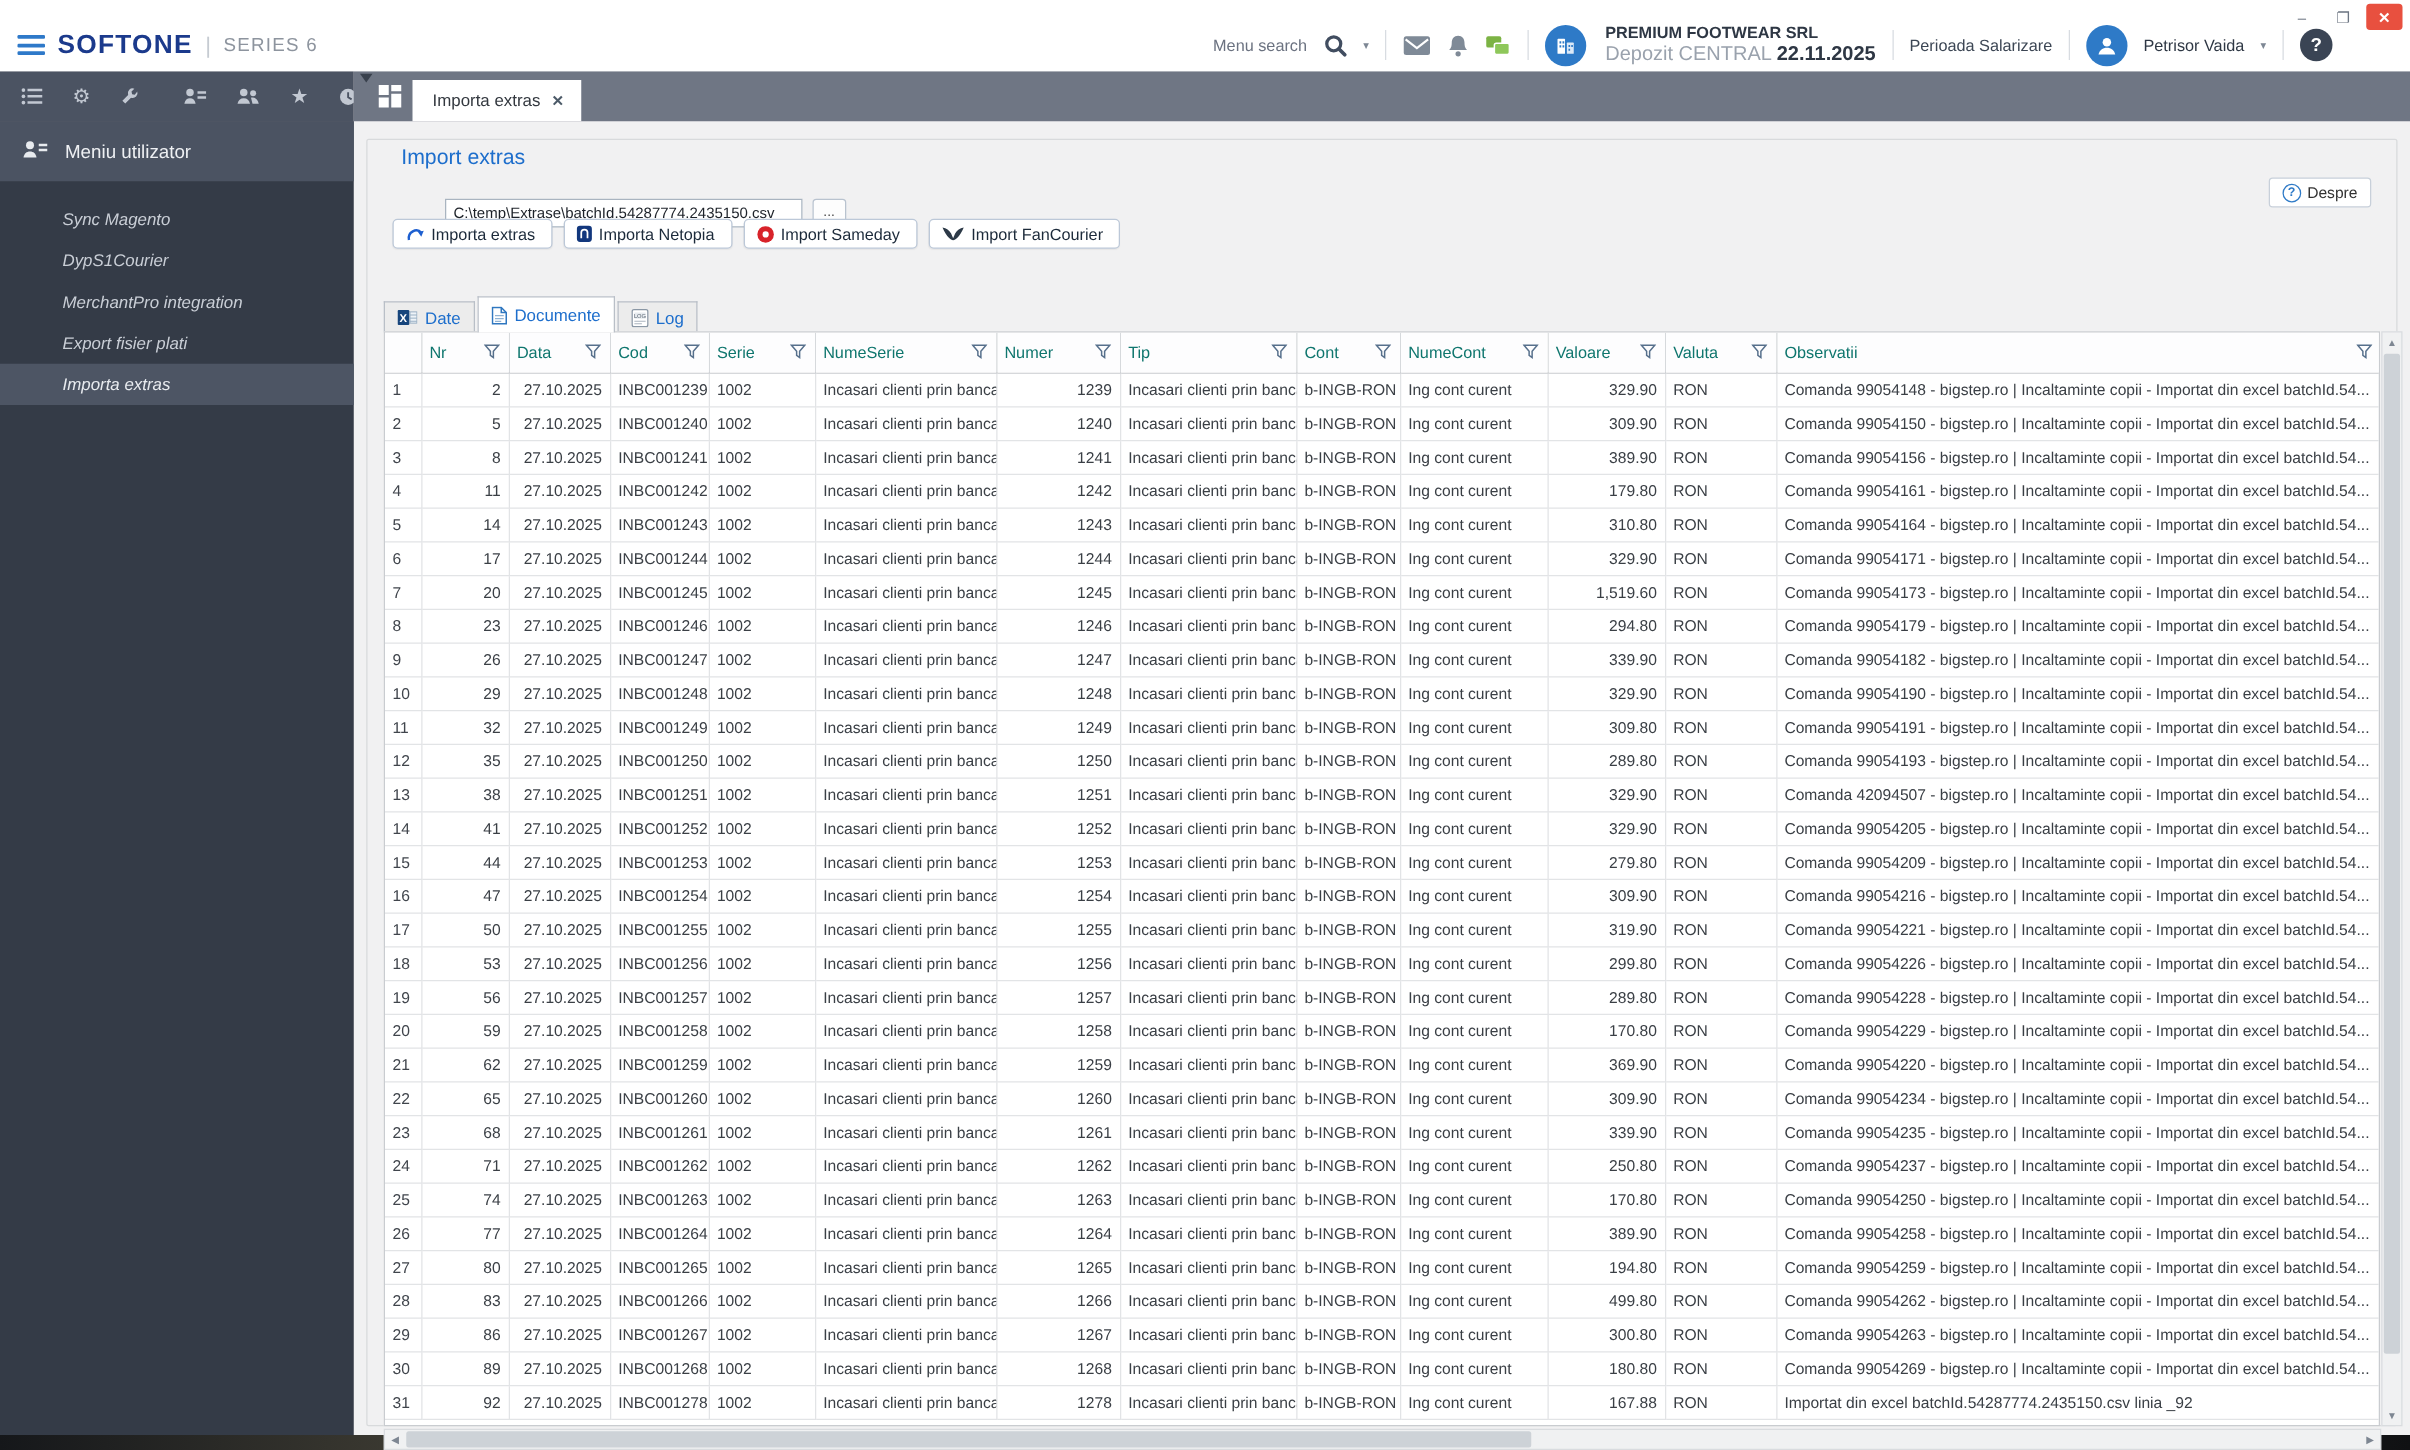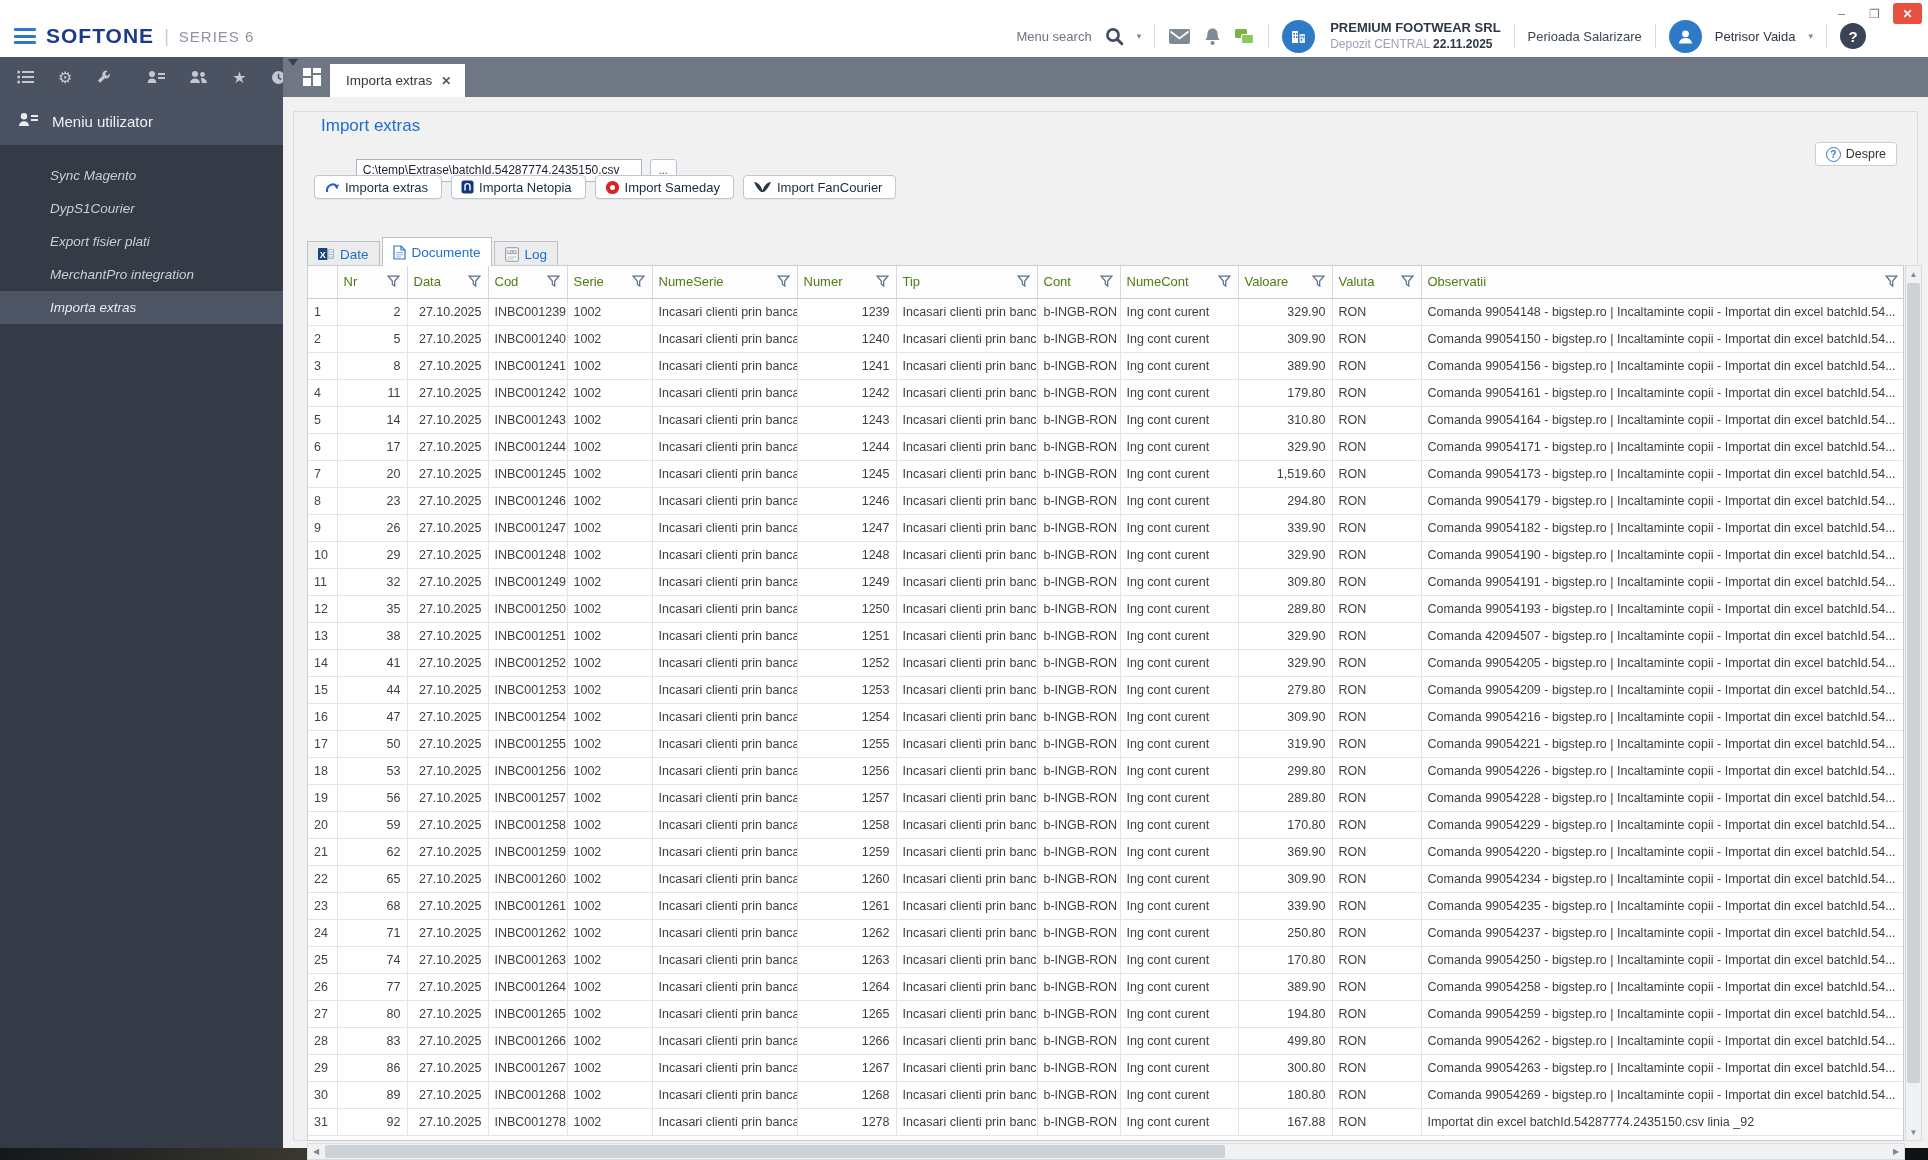--- a/index.html
+++ b/index.html
@@ -15,21 +15,21 @@
   .brand-sep { color:#c6cbd2; font-size:18px; font-weight:normal; }
   .brand-series { font-size:15px; color:#8d949e; letter-spacing:1px; }
   .top-right { position:absolute; right:62px; top:0; height:72px; display:flex; align-items:center; gap:13px; }
   .tr-sep { width:1px; height:24px; background:#d8dce1; }
   .menu-search-label { font-size:13px; color:#6b7280; }
   .caret { font-size:9px; color:#7d8794; }
   .icon-btn { display:flex; align-items:center; justify-content:center; cursor:pointer; }
   .org-circle, .user-circle { width:33px; height:33px; border-radius:50%; background:#2e7ac7; display:flex; align-items:center; justify-content:center; flex-shrink:0; }
   .company-block { line-height:1.25; margin-left:2px; }
   .company-name { font-size:13px; color:#2e3744; font-weight:bold; }
-  .company-sub { font-size:12px; color:#9aa2ad; }
+  .company-sub { font-size:16px; color:#9aa2ad; }
   .company-date { color:#2e3744; font-weight:bold; }
   .payroll { font-size:13px; color:#3c4654; }
   .user-name { font-size:13px; color:#2e3744; }
   .help-circle { width:26px; height:26px; border-radius:50%; background:#3a4454; color:#fff; font-size:15px; font-weight:bold;
                  display:flex; align-items:center; justify-content:center; cursor:pointer; }
   .win-controls { position:absolute; right:6px; top:3px; display:flex; gap:4px; z-index:9; }
   .win-btn { width:29px; height:21px; display:flex; align-items:center; justify-content:center; font-size:12px; color:#6d7683; cursor:pointer; border-radius:3px; }
   .win-btn.close { background:#e8503f; color:#fff; font-weight:bold; }
 
   
@@ -76,21 +76,21 @@
   .view-tabs { position:absolute; left:13px; top:124px; display:flex; align-items:flex-end; }
   .vtab { height:25px; display:flex; align-items:center; gap:6px; padding:0 10px; font-size:13.5px; color:#1d6ecc;
           border:1px solid #b9bfc7; border-bottom:none; background:#ececec; margin-right:2px; cursor:pointer; position:relative; top:1px; }
   .vtab.active { height:29px; background:#fff; z-index:2; }
 
   
   .grid-wrap { position:absolute; left:13px; top:153px; width:1597px; height:876px; background:#fff;
                border:1px solid #c9ccd0; overflow:hidden; }
   table.grid { border-collapse:collapse; table-layout:fixed; width:1597px; }
   .grid th { background:#fdfdfe; border-right:1px solid #d6d9dc; border-bottom:1px solid #c9ccd0; height:32px;
-             font-weight:normal; font-size:13px; color:#4d7c0f; text-align:left; padding:0 6px; position:relative; cursor:pointer; }
+             font-weight:normal; font-size:13px; color:#0f766e; text-align:left; padding:0 6px; position:relative; cursor:pointer; }
   .grid th .funnel { position:absolute; right:7px; top:9px; cursor:pointer; }
   .grid td { border-right:1px solid #e2e4e6; border-bottom:1px solid #e2e4e6; height:27px; font-size:12.5px; color:#3a3f45;
              padding:0 6px; white-space:nowrap; overflow:hidden; cursor:default; }
   .grid td.r { text-align:right; }
   .grid td.idx { color:#40454c; }
 
   .vscroll { position:absolute; left:1611px; top:153px; width:17px; height:876px; background:#f0f1f2; border:1px solid #d9dcdf; }
   .vthumb { position:absolute; left:1px; top:17px; width:13px; height:800px; background:#cdd2d7; border-radius:2px; cursor:pointer; }
   .varrow { position:absolute; left:0; width:15px; height:16px; font-size:8px; color:#7d8692; display:flex; align-items:center; justify-content:center; cursor:pointer; }
   .hscroll { position:absolute; left:13px; top:1031px; width:1598px; height:17px; background:#f0f1f2; border:1px solid #d9dcdf; }
@@ -236,22 +236,22 @@
           <path d="M0.8 14c.5-3.2 2.4-4.8 5.2-4.8s4.7 1.6 5.2 4.8z" fill="#e8ebef"></path>
           <rect x="13" y="3" width="7" height="2" fill="#e8ebef"></rect>
           <rect x="13" y="7" width="7" height="2" fill="#e8ebef"></rect>
         </svg>
     </span>
     <span>Meniu utilizator</span>
   </div>
   <div class="side-items" id="side-items">
       <div class="side-item">Sync Magento</div>
       <div class="side-item">DypS1Courier</div>
+      <div class="side-item">MerchantPro integration</div>
       <div class="side-item">Export fisier plati</div>
-      <div class="side-item">MerchantPro integration</div>
       <div class="side-item active">Importa extras</div>
     </div>
 </div>
 
 <div class="tabstrip">
   <div class="strip-caret"></div>
   <span class="strip-grid">
     <svg width="22" height="22">
         <rect x="2" y="2" width="8" height="8" fill="#fff"></rect>
         <rect x="12" y="2" width="8" height="5" fill="#fff"></rect>

